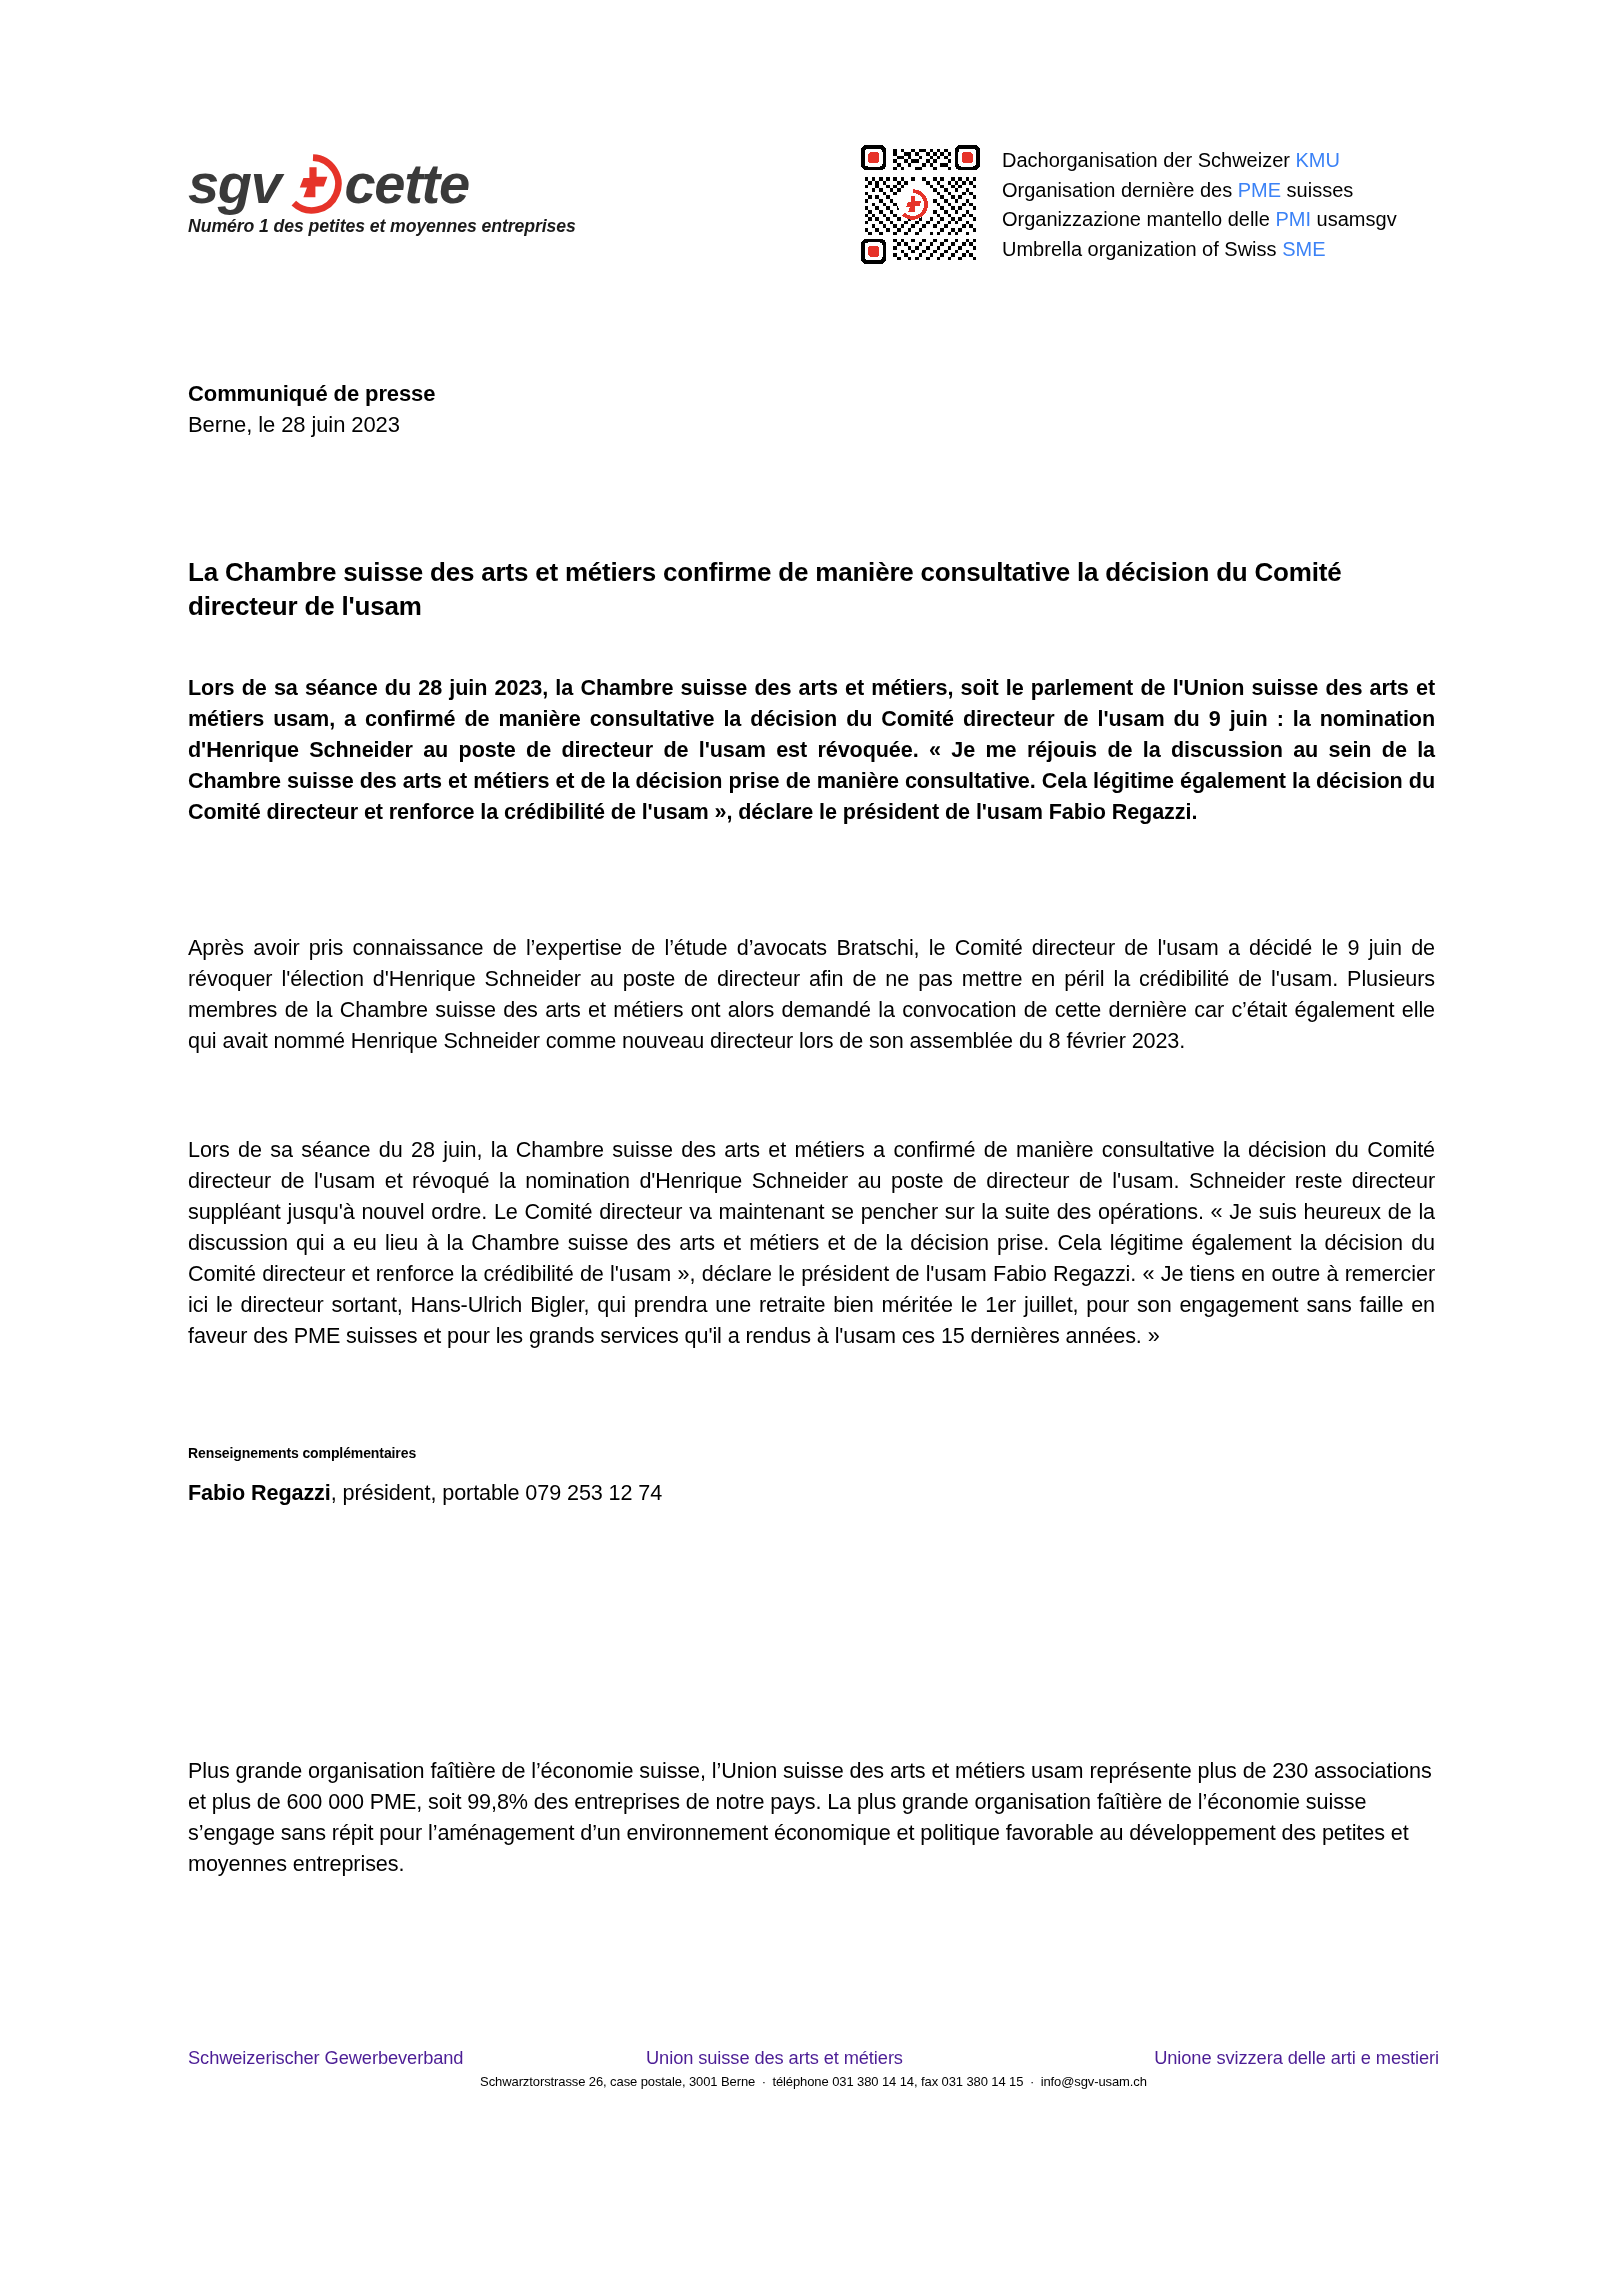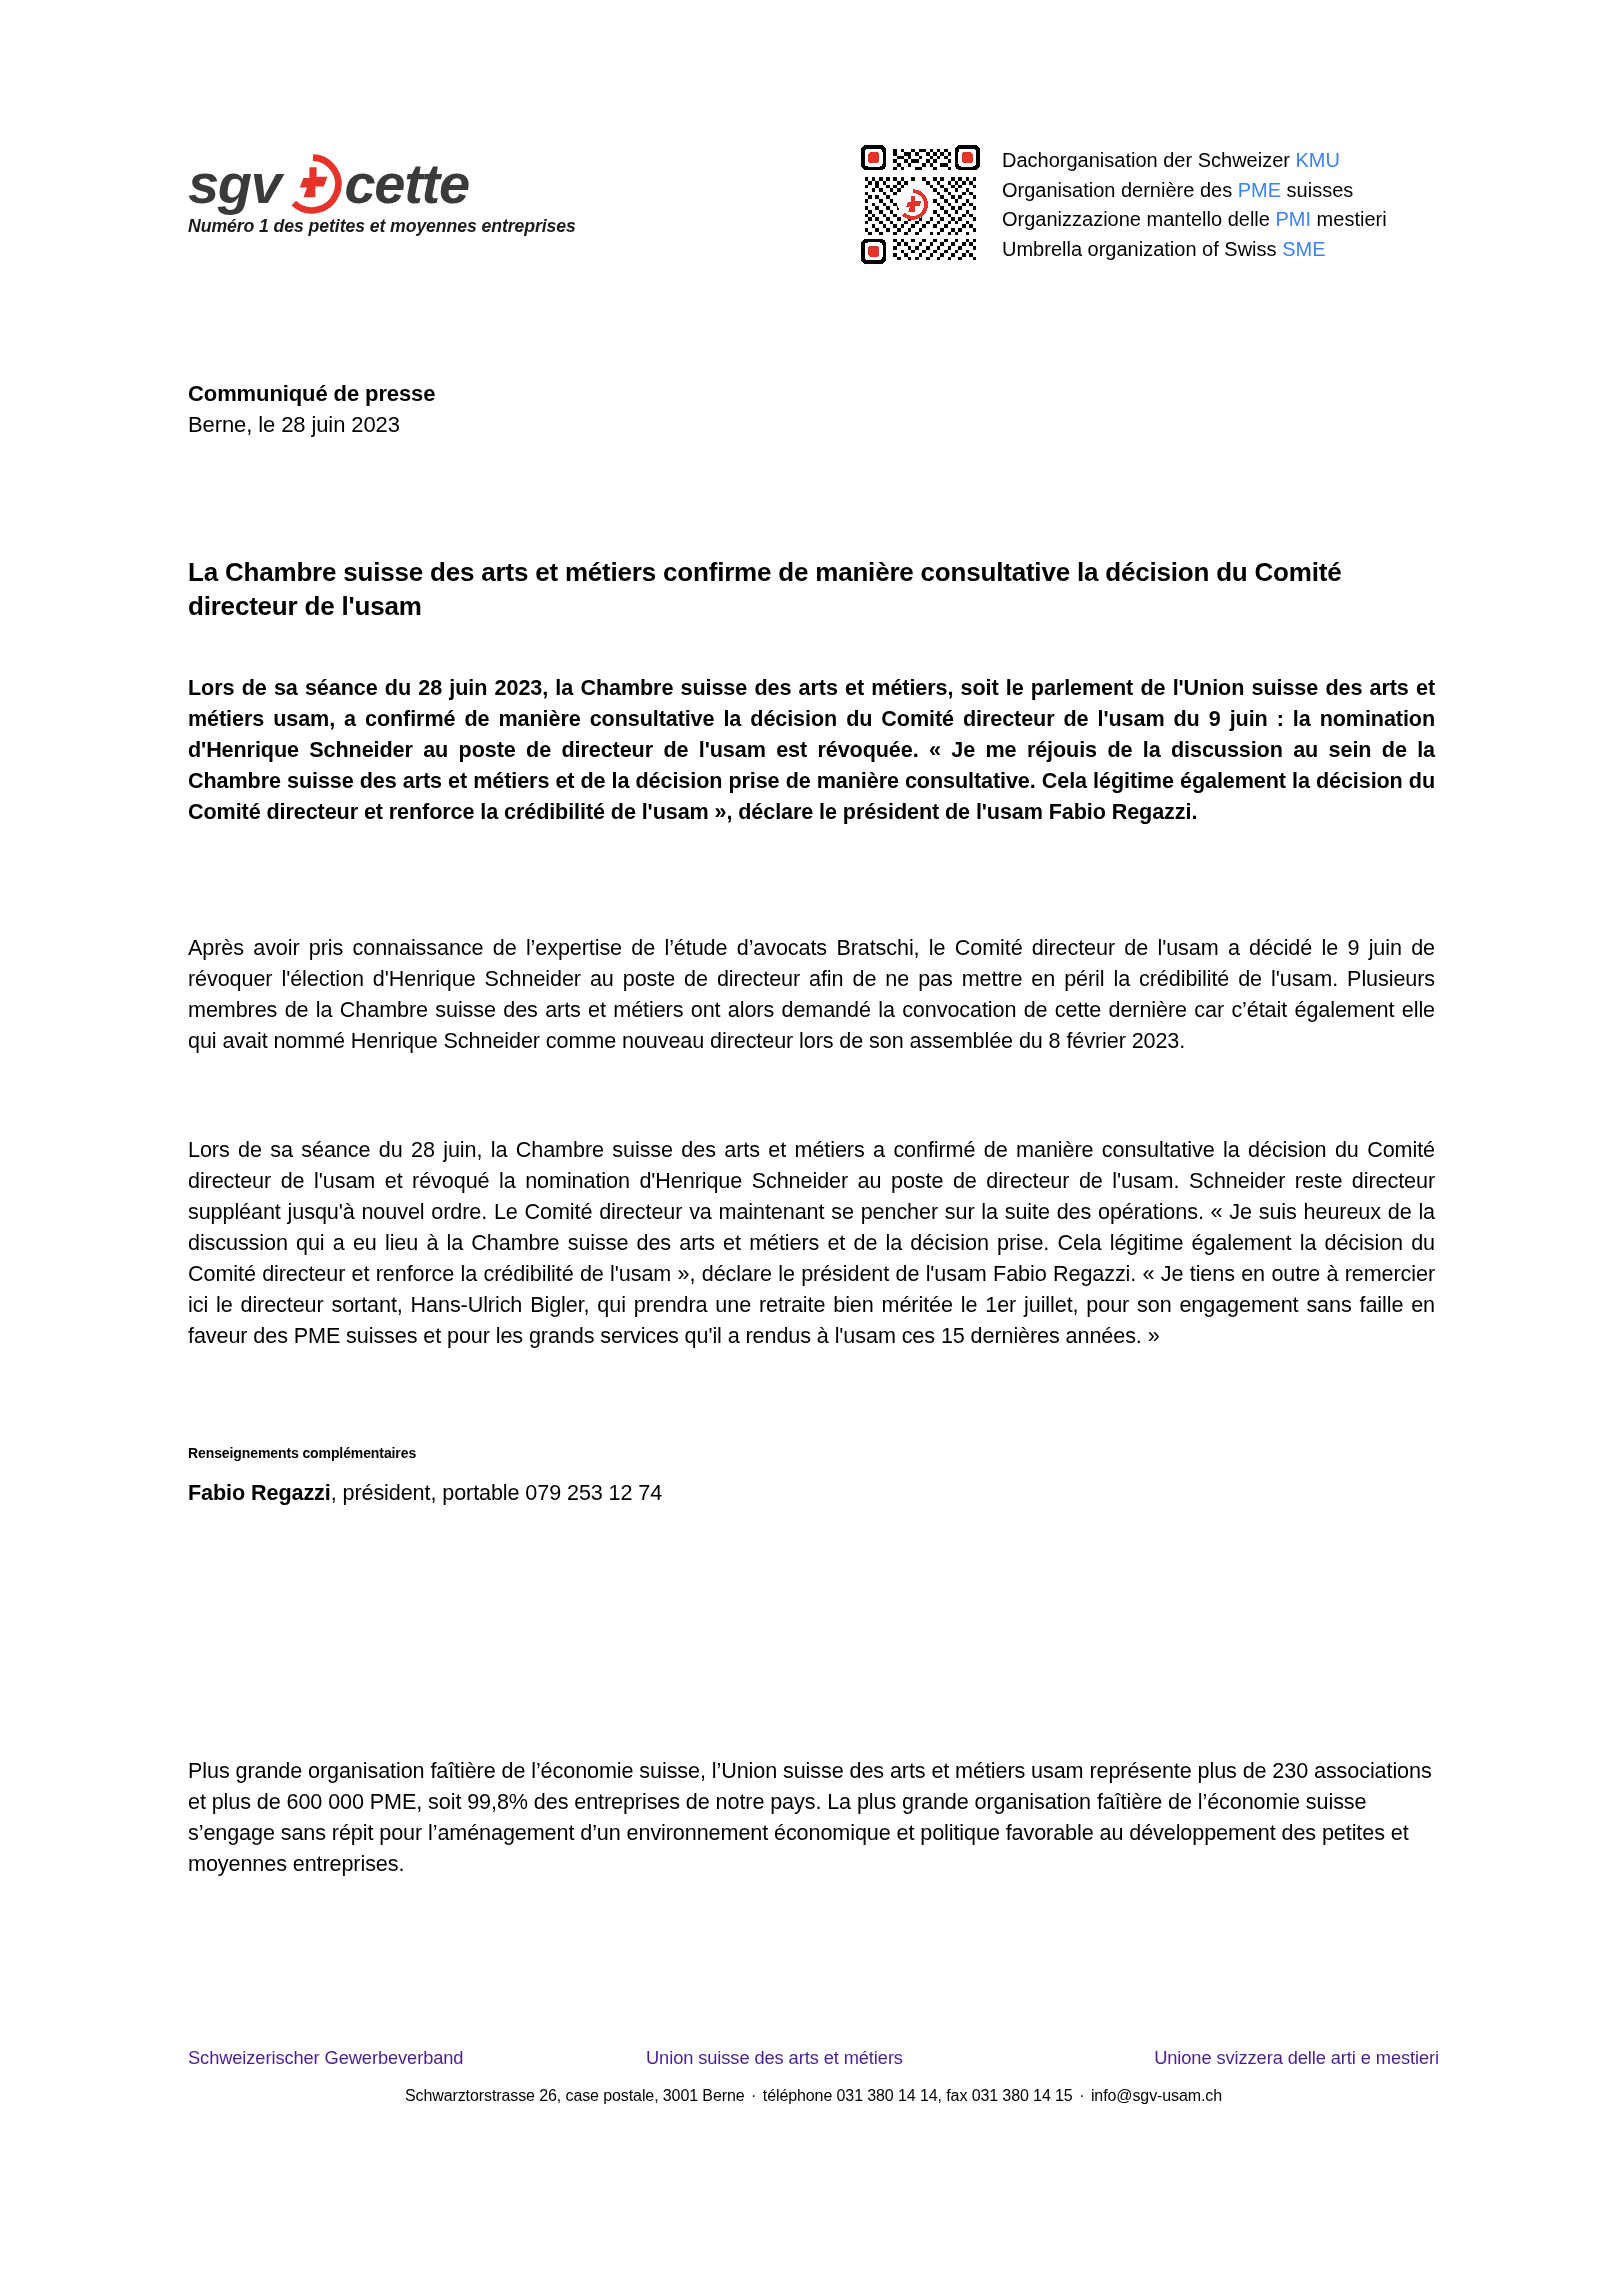--- a/index.html
+++ b/index.html
@@ -189,23 +189,23 @@
     display: flex;
     color: #4c1d95;
     font-size: 18.3px;
     letter-spacing: -0.1px;
   }
   .fn-1 { width: 458px; }
   .fn-2 { width: 432px; }
   .fn-3 { flex: 1; text-align: right; }
 
   .footer-contact {
-    margin-top: 14px;
+    margin-top: 0;
     text-align: center;
-    font-size: 16px;
+    font-size: 13px;
     line-height: 25px;
     color: #000;
     letter-spacing: -0.1px;
   }
   .sep { padding: 0 6.5px; }
 </style>
 </head>
 <body>
 
 <div class="page">
@@ -494,21 +494,21 @@
       </div>
 
       <div class="qr-lines">
         <div class="qr-line">
           <span>Dachorganisation der Schweizer </span><span class="kw">KMU</span><span></span>
         </div>
         <div class="qr-line">
           <span>Organisation dernière des </span><span class="kw">PME</span><span> suisses</span>
         </div>
         <div class="qr-line">
-          <span>Organizzazione mantello delle </span><span class="kw">PMI</span><span> mestieri</span>
+          <span>Organizzazione mantello delle </span><span class="kw">PMI</span><span> usamsgv</span>
         </div>
         <div class="qr-line">
           <span>Umbrella organization of Swiss </span><span class="kw">SME</span><span></span>
         </div>
       </div>
     </div>
   </div>
 
   <div class="content">
 

